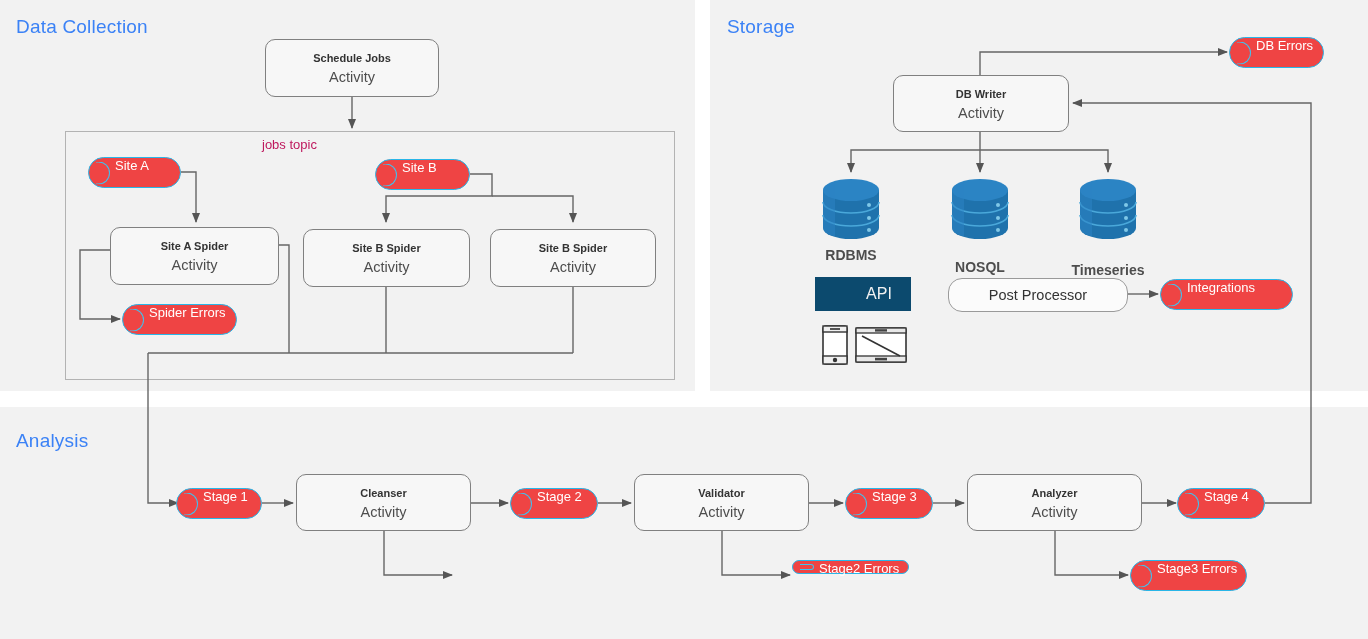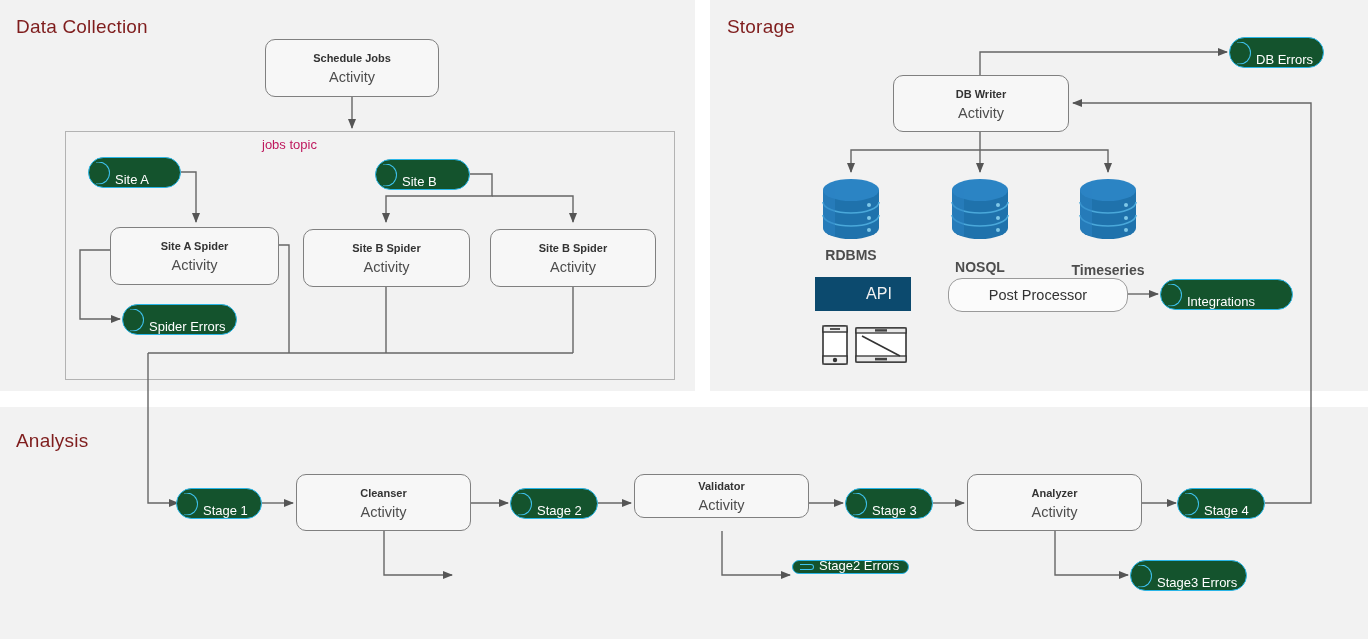--- a/index.html
+++ b/index.html
@@ -20,21 +20,21 @@
     width: 1368px;
     height: 639px;
   }
   .panel {
     position: absolute;
     background: #f2f2f2;
   }
   .panel-title {
     position: absolute;
     font-size: 19px;
-    color: #7f1d1d;
+    color: #3b82f6;
     letter-spacing: 0.2px;
     white-space: nowrap;
   }
   
   .act {
     position: absolute;
     background: #f7f7f7;
     border: 1px solid #808080;
     border-radius: 10px;
     box-sizing: border-box;
@@ -55,25 +55,25 @@
     font-size: 14.5px;
     font-weight: normal;
     color: #4d4d4d;
     line-height: 19px;
     white-space: nowrap;
   }
   
   .queue {
     position: absolute;
     box-sizing: border-box;
-    background: #14532d;
+    background: #ef4444;
     border: 1.5px solid #29b6e8;
     border-radius: 999px;
     display: flex;
-    align-items: flex-end;
+    align-items: flex-start;
     color: #ffffff;
     font-size: 13px;
     white-space: nowrap;
   }
   .queue .qcap {
     position: absolute;
     left: 7px;
     top: 50%;
     transform: translateY(-50%);
     width: 14px;
@@ -340,21 +340,21 @@
   <div class="act" style="left:296px; top:474px; width:175px; height:57px;">
     <div class="t1">Cleanser</div>
     <div class="t2">Activity</div>
   </div>
 
   <div class="queue" style="left:510px; top:488px; width:88px; height:31px;">
     <span class="qcap"></span>
     <span class="qlabel">Stage 2</span>
   </div>
 
-  <div class="act" style="left:634px; top:474px; width:175px; height:44px;">
+  <div class="act" style="left:634px; top:474px; width:175px; height:57px;">
     <div class="t1">Validator</div>
     <div class="t2">Activity</div>
   </div>
 
   <div class="queue" style="left:845px; top:488px; width:88px; height:31px;">
     <span class="qcap"></span>
     <span class="qlabel">Stage 3</span>
   </div>
 
   <div class="act" style="left:967px; top:474px; width:175px; height:57px;">

